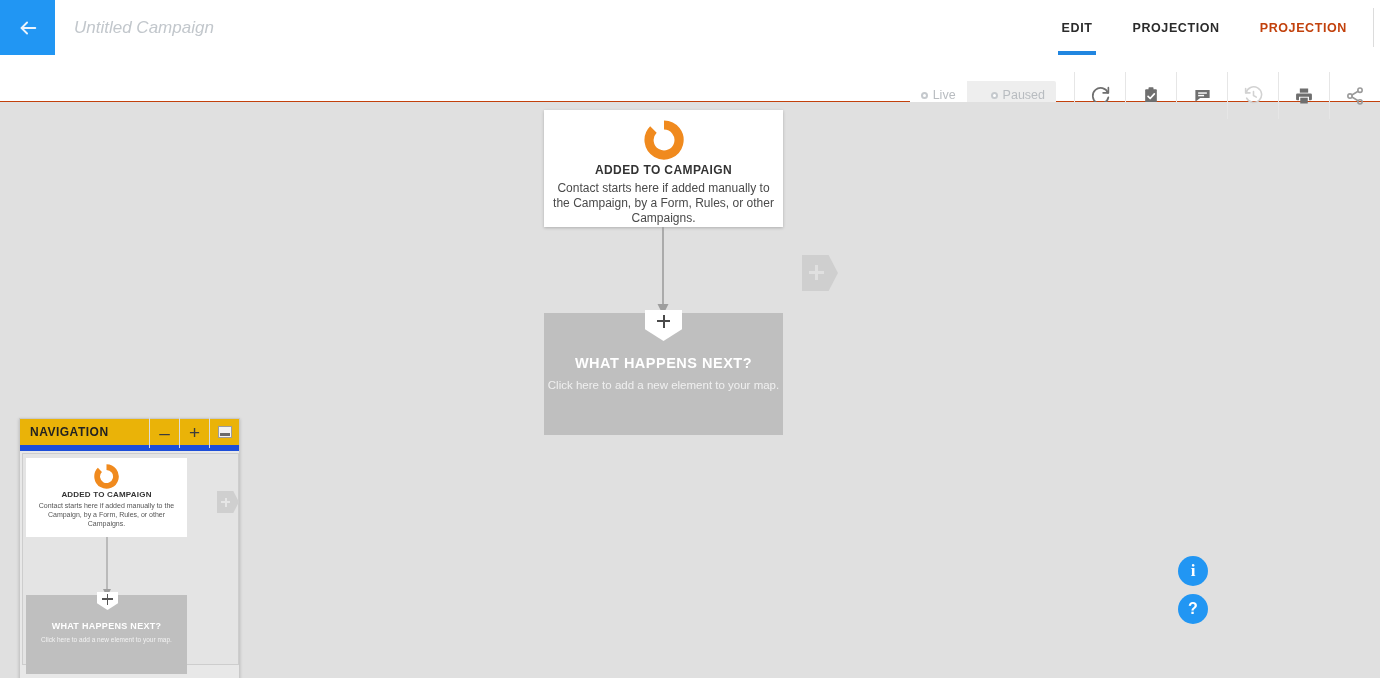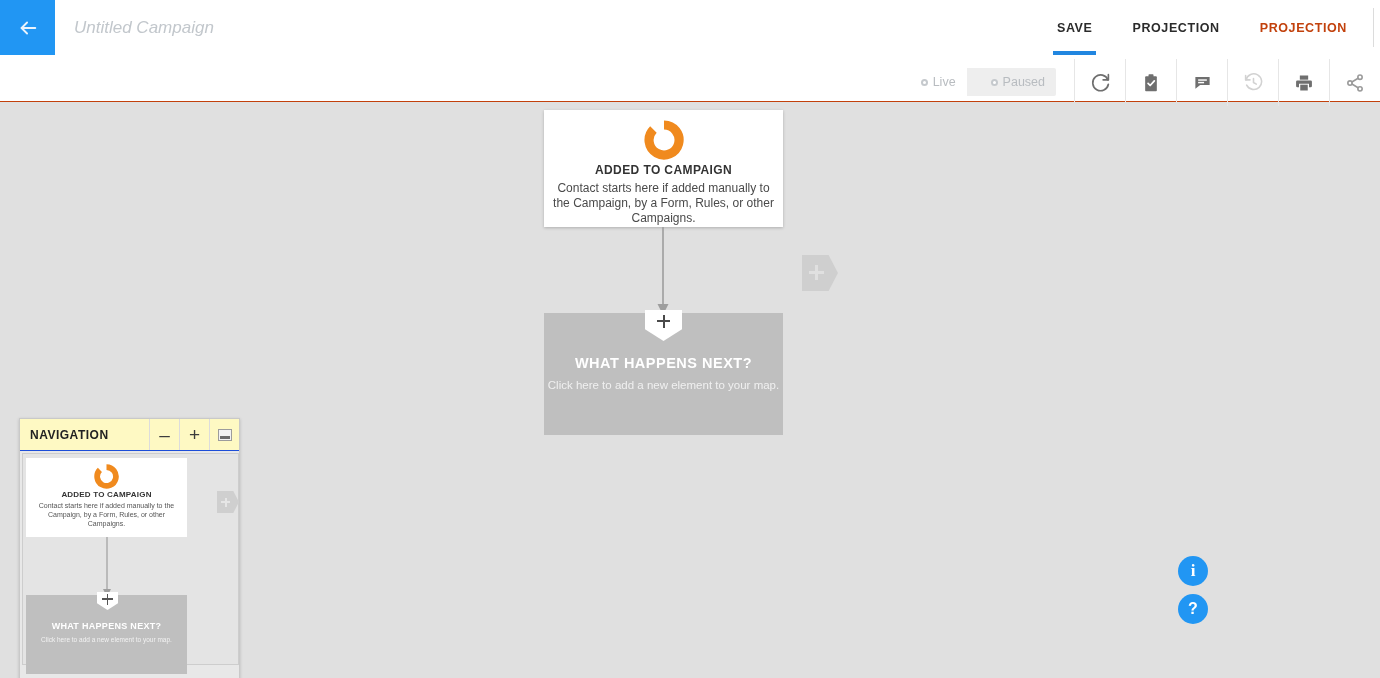--- a/index.html
+++ b/index.html
@@ -57,21 +57,21 @@
     height: 4px; background: #2186e0;
   }
   .tab-sep {
     width: 1px; margin: 8px 6px 8px 6px;
     background: #dcdcdc; align-self: stretch;
   }
   .tab.link-blue { color: #39a0e8; }
 
   
   .toolbar {
-    position: absolute; right: 0; top: 59px;
+    position: absolute; right: 0; top: 72px;
     height: 47px;
     display: flex; align-items: stretch;
   }
   .segmented {
     display: flex; align-items: center;
     margin: 9px 18px 9px 0; height: 28px;
     border-radius: 2px; overflow: hidden;
   }
   .seg {
     display: flex; align-items: center; gap: 5px;
@@ -185,22 +185,22 @@
     position: absolute; left: 19px; top: 316px;
     width: 221px; height: 352px;
     background: #ffffff;
     border: 1px solid #c9c9c9;
     box-shadow: 0 1px 3px rgba(0,0,0,.18);
   }
   .nav-head {
     position: relative;
     height: 32px;
     display: flex; align-items: center;
-    border-bottom: 1px solid #1d4ed8;
-    background: #fef9c3;
+    border-bottom: 6px solid #1d4ed8;
+    background: #eab308;
     justify-content: flex-end;
   }
   .nav-head .label {
     flex: 1; padding-left: 10px;
     font-size: 12px; font-weight: bold; letter-spacing: .5px; color: #222;
   }
   .nav-btn {
     width: 30px; height: 31px;
     display: flex; align-items: center; justify-content: center;
     border-left: 1px solid #dcdcdc;
@@ -308,21 +308,21 @@
       <svg width="22" height="22" viewBox="0 0 24 24" fill="none" stroke="#eaf4fd" stroke-width="2" stroke-linecap="round" stroke-linejoin="round">
         <line x1="20" y1="12" x2="5" y2="12"></line>
           <polyline points="11 18 5 12 11 6"></polyline>
       </svg>
     </span>
   </div>
 
   <input class="title-input" type="text" value="" placeholder="Untitled Campaign" style="">
 
   <div class="tabs">
-    <div class="tab active">SAVE</div>
+    <div class="tab active">EDIT</div>
     <div class="tab">PROJECTION</div>
     <div class="tab disabled">PROJECTION</div>
     <div class="tab-sep"></div>
   </div>
 
   <div class="toolbar">
 
     <div class="segmented">
       <div class="seg">
         <span class="dot"></span>

